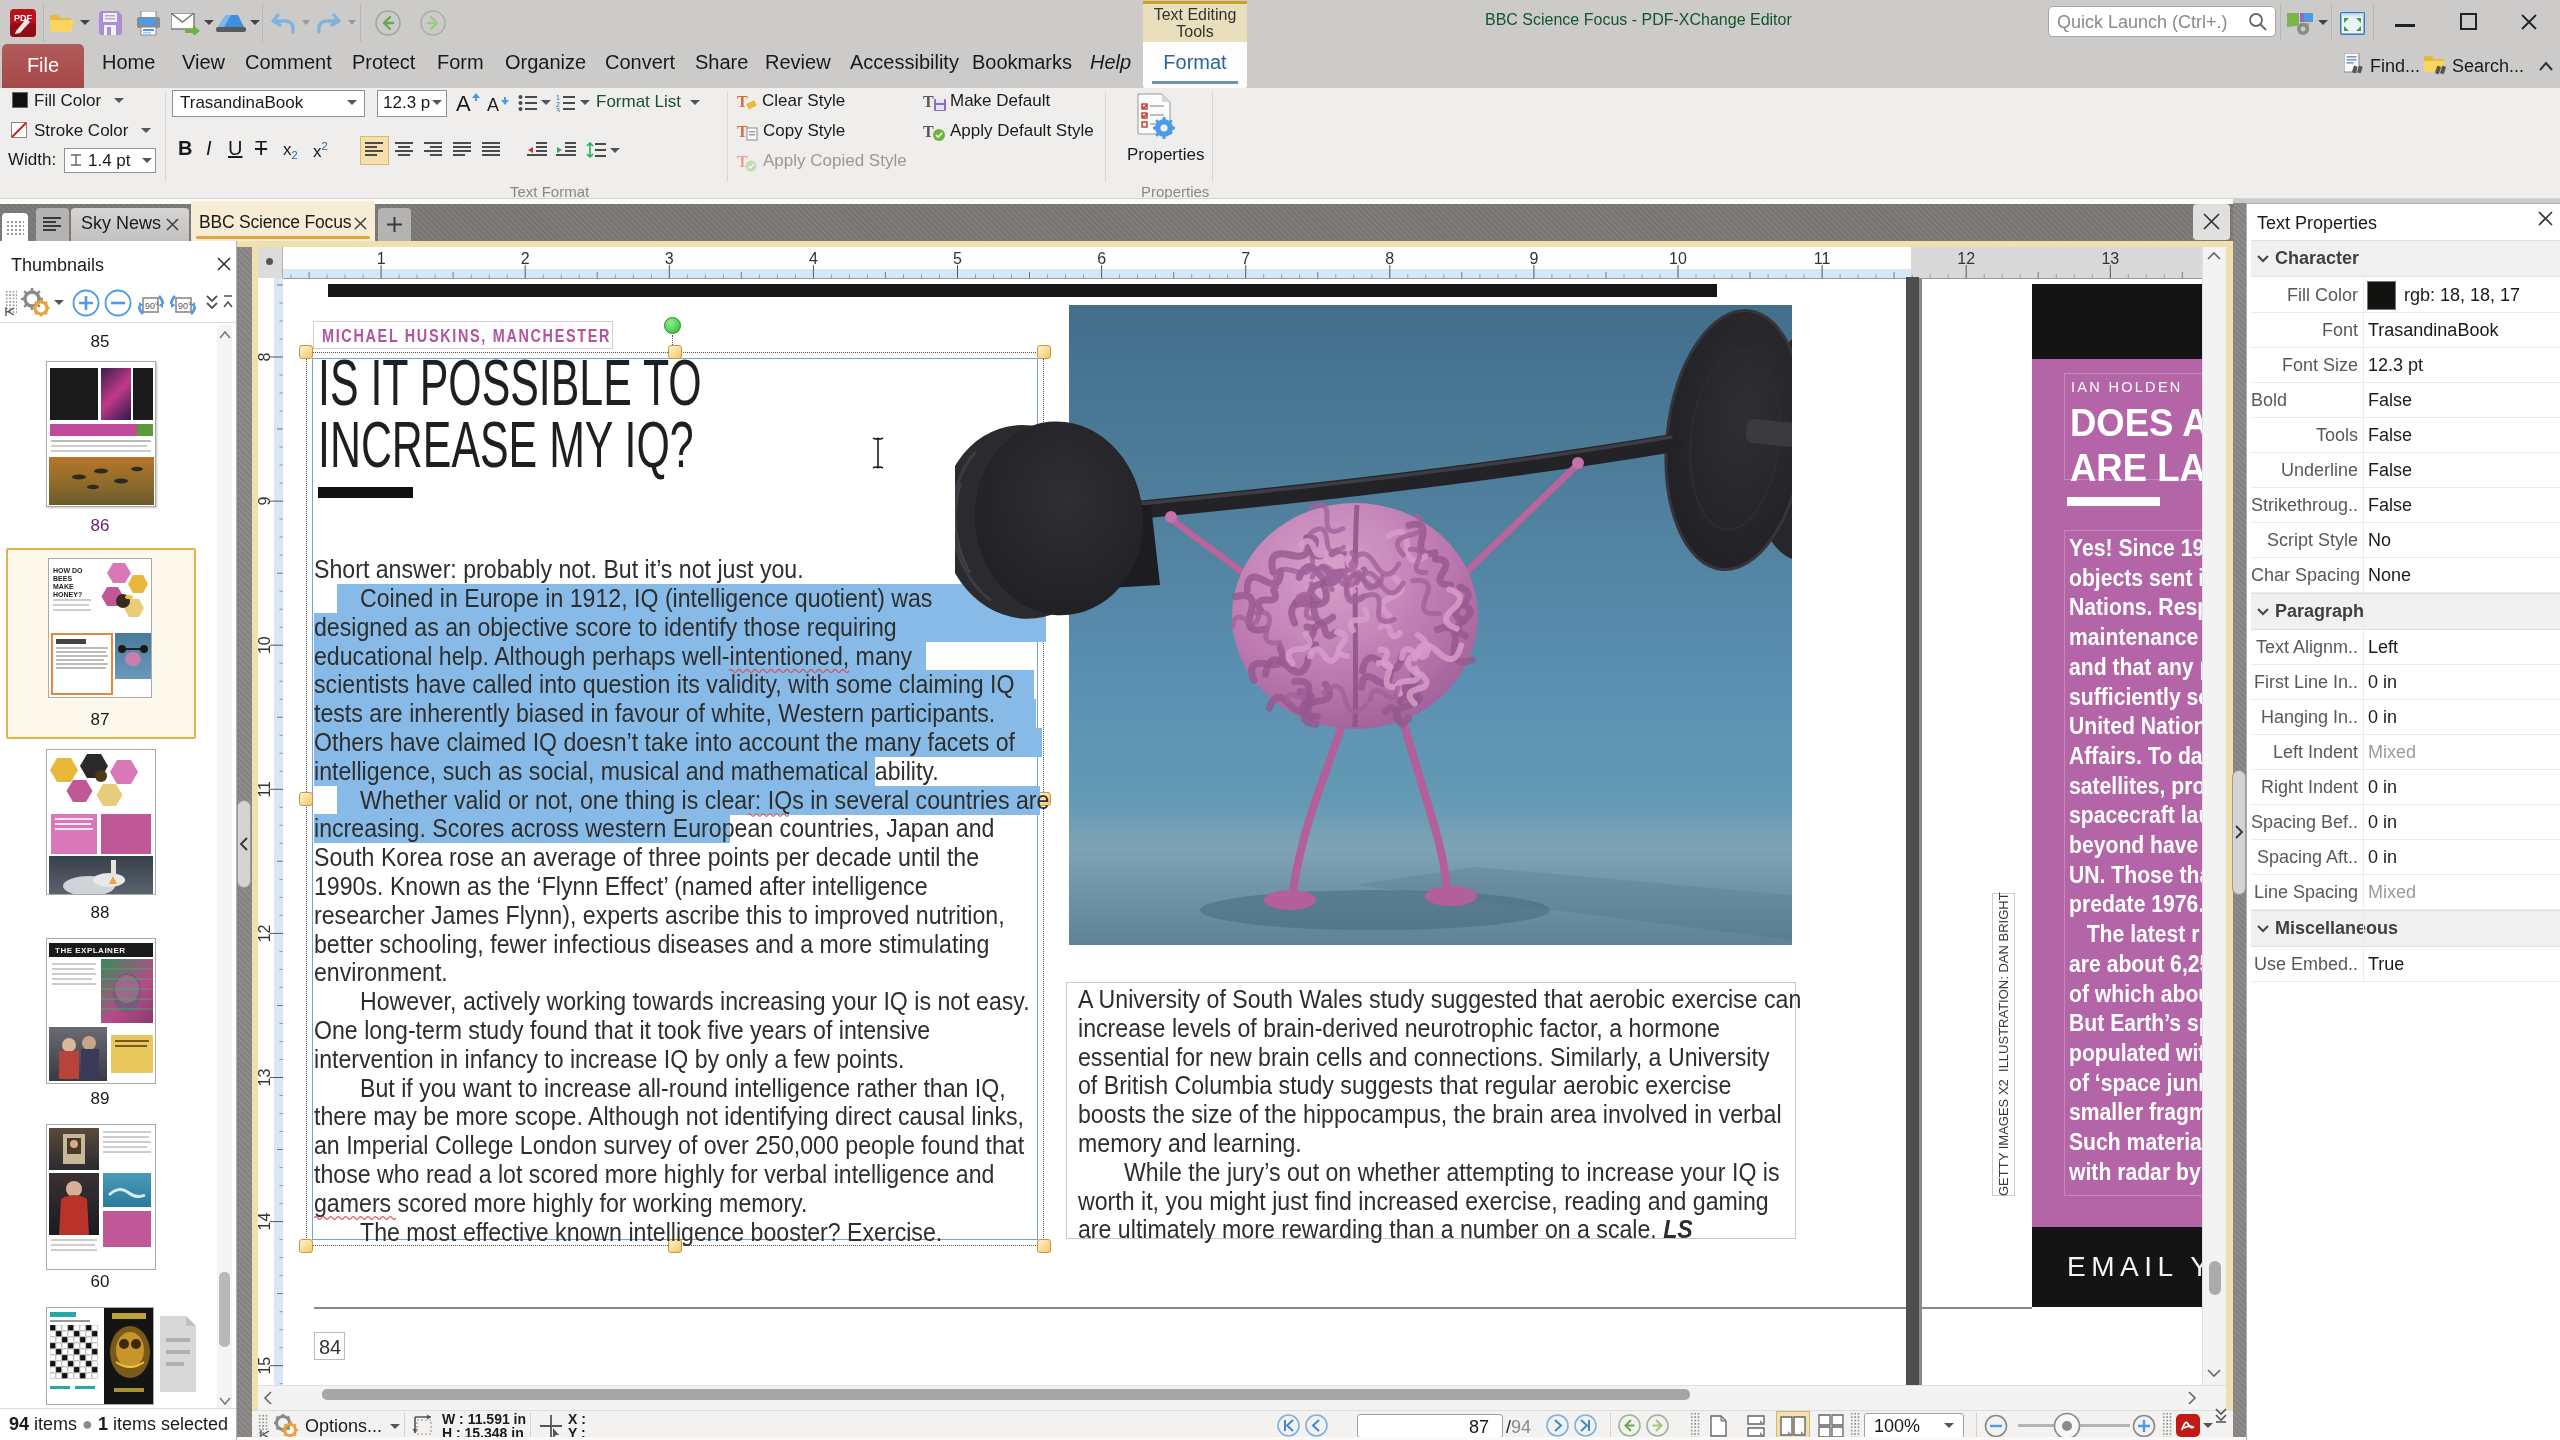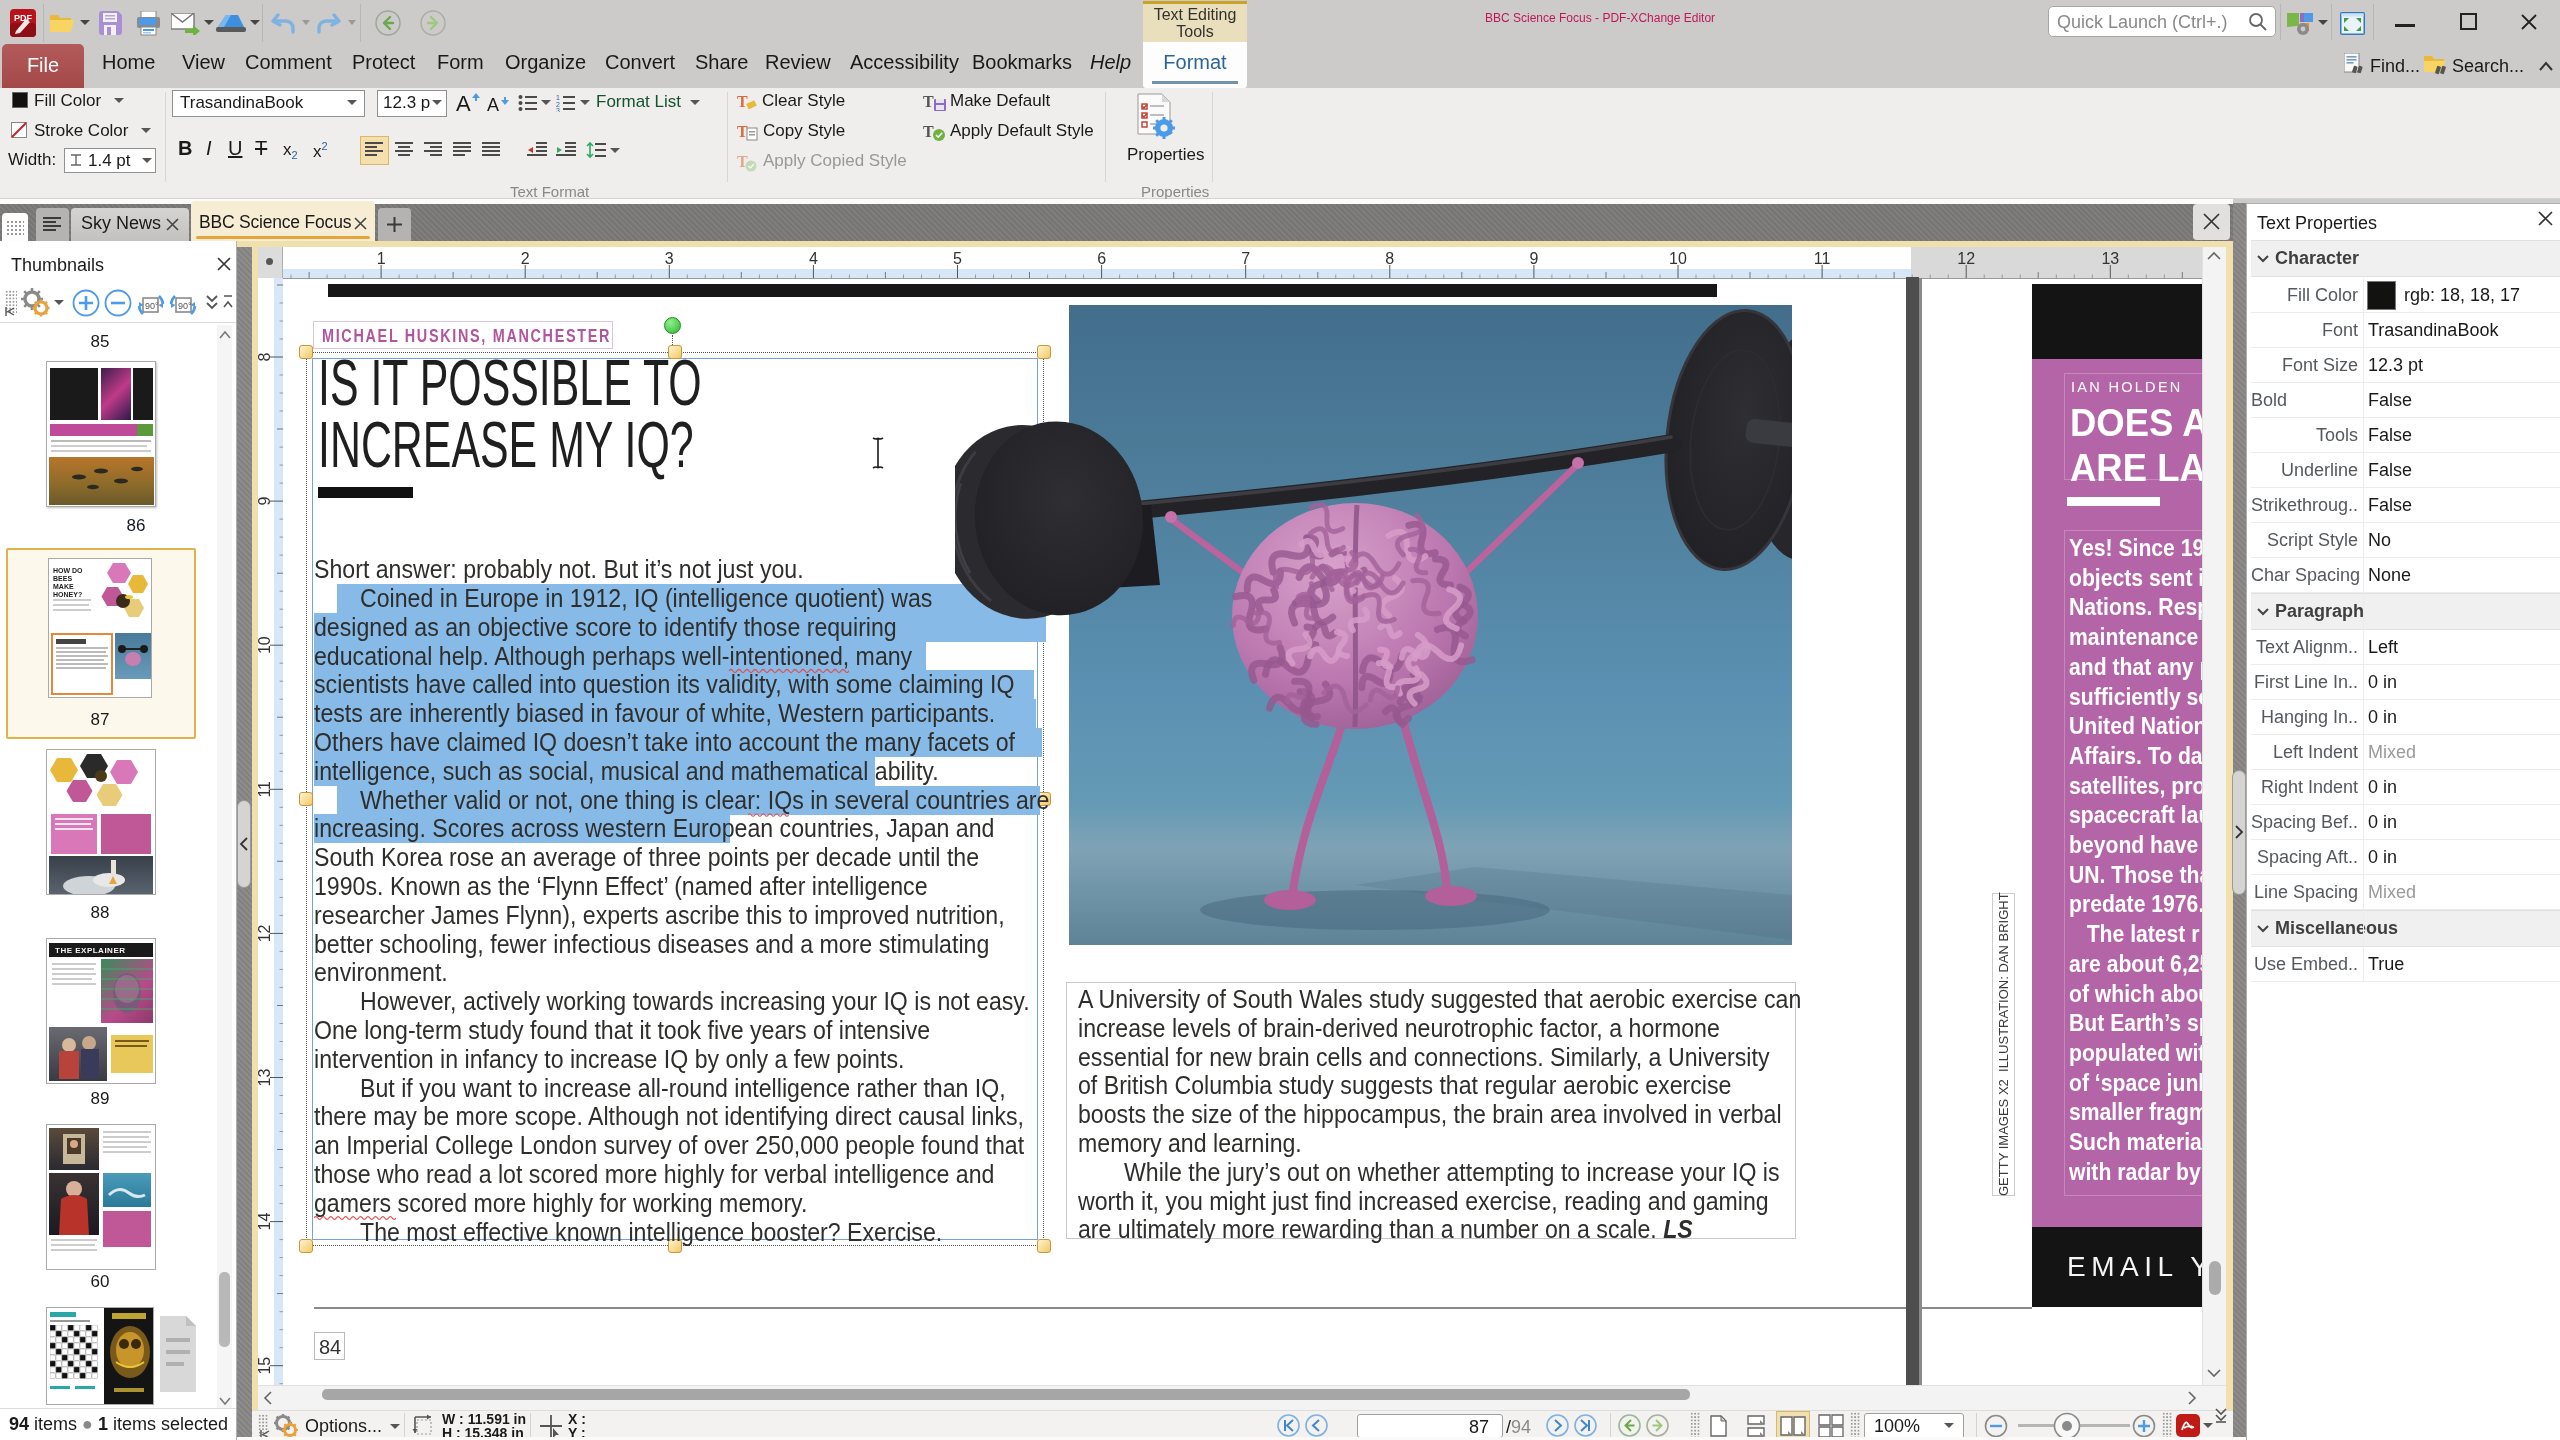--- a/index.html
+++ b/index.html
@@ -78,21 +78,21 @@
 
 <svg class="abs" style="left:375px;top:10px;" width="26" height="26" viewBox="0 0 26 26">
 <circle cx="13" cy="13" r="12" fill="none" stroke="#9aa89a" stroke-width="1.5"></circle>
 <path d="M15 7 L9 13 L15 19 M9 13 h9" fill="none" stroke="#6aa84f" stroke-width="2.4" stroke-linecap="round" stroke-linejoin="round"></path>
 </svg>
 <svg class="abs" style="left:420px;top:10px;" width="26" height="26" viewBox="0 0 26 26">
 <circle cx="13" cy="13" r="12" fill="none" stroke="#a8b0a0" stroke-width="1.5"></circle>
 <path d="M11 7 L17 13 L11 19 M17 13 h-9" fill="none" stroke="#9ec77f" stroke-width="2.4" stroke-linecap="round" stroke-linejoin="round"></path>
 </svg>
 
-<div class="abs" style="left:1485px;top:11px;font-size:12px;color:#be185d;text-align:center;">BBC Science Focus - PDF-XChange Editor</div>
+<div class="abs" style="left:1485px;top:11px;font-size:16px;color:#14532d;text-align:center;">BBC Science Focus - PDF-XChange Editor</div>
 
 <div class="abs" style="left:2048px;top:6px;width:228px;height:31px;background:#fff;border:1px solid #a9a7a5;border-radius:5px;"></div>
 <div class="abs" style="left:2057px;top:12px;font-size:18px;color:#8a8a8a;">Quick Launch (Ctrl+.)</div>
 <svg class="abs" style="left:2248px;top:12px;" width="20" height="20" viewBox="0 0 20 20">
 <circle cx="8" cy="8" r="6" fill="none" stroke="#666" stroke-width="1.8"></circle>
     <path d="M12.5 12.5 L18 18" stroke="#666" stroke-width="1.8"></path>
 </svg>
 <div class="sep" style="left:2280px;top:4px;height:36px;"></div>
 <svg class="abs" style="left:2287px;top:13px;" width="27" height="23" viewBox="0 0 27 23">
 <rect x="0" y="0" width="12" height="14" fill="#7ab648" transform="skewY(-6)"></rect>
@@ -1062,21 +1062,21 @@
 <svg class="abs" style="left:2px;top:95px;" width="105" height="48">
       <g fill="#2a2a22">
         <ellipse cx="30" cy="20" rx="7" ry="2.4"></ellipse>
         <ellipse cx="52" cy="14" rx="7" ry="2.4"></ellipse>
         <ellipse cx="72" cy="24" rx="7" ry="2.4"></ellipse>
         <ellipse cx="44" cy="30" rx="6" ry="2.2"></ellipse>
         <ellipse cx="88" cy="12" rx="6" ry="2.2"></ellipse>
       </g>
     </svg>
 </div>
-<div class="abs" style="left:0;top:516px;width:200px;text-align:center;font-size:17px;color:#0f172a;margin-left:36px;">86</div>
+<div class="abs" style="left:0;top:516px;width:200px;text-align:center;font-size:17px;color:#701a75;">86</div>
 <div class="abs" style="left:6px;top:548px;width:190px;height:191px;background:#fdf8ec;border:2px solid #e0b24c;border-radius:2px;"></div>
 <div class="abs" style="left:48px;top:558px;width:104px;height:140px;background:#fff;border:1px solid #aaa;overflow:hidden;">
 <div class="abs" style="left:4px;top:8px;width:40px;height:26px;">
       <div style="font-size:7px;font-weight:bold;color:#222;line-height:8px;">HOW DO BEES MAKE HONEY?</div>
     </div>
 <svg class="abs" style="left:44px;top:2px;" width="60" height="70">
       <g fill="#d878b8">
         <path d="M20 2 l12 0 6 10 -6 10 -12 0 -6 -10 z"></path>
         <path d="M40 14 l10 0 5 9 -5 9 -10 0 -5 -9 z" fill="#e8b83a"></path>
         <path d="M14 26 l11 0 5.5 9.5 -5.5 9.5 -11 0 -5.5 -9.5 z" fill="#c05898"></path>

